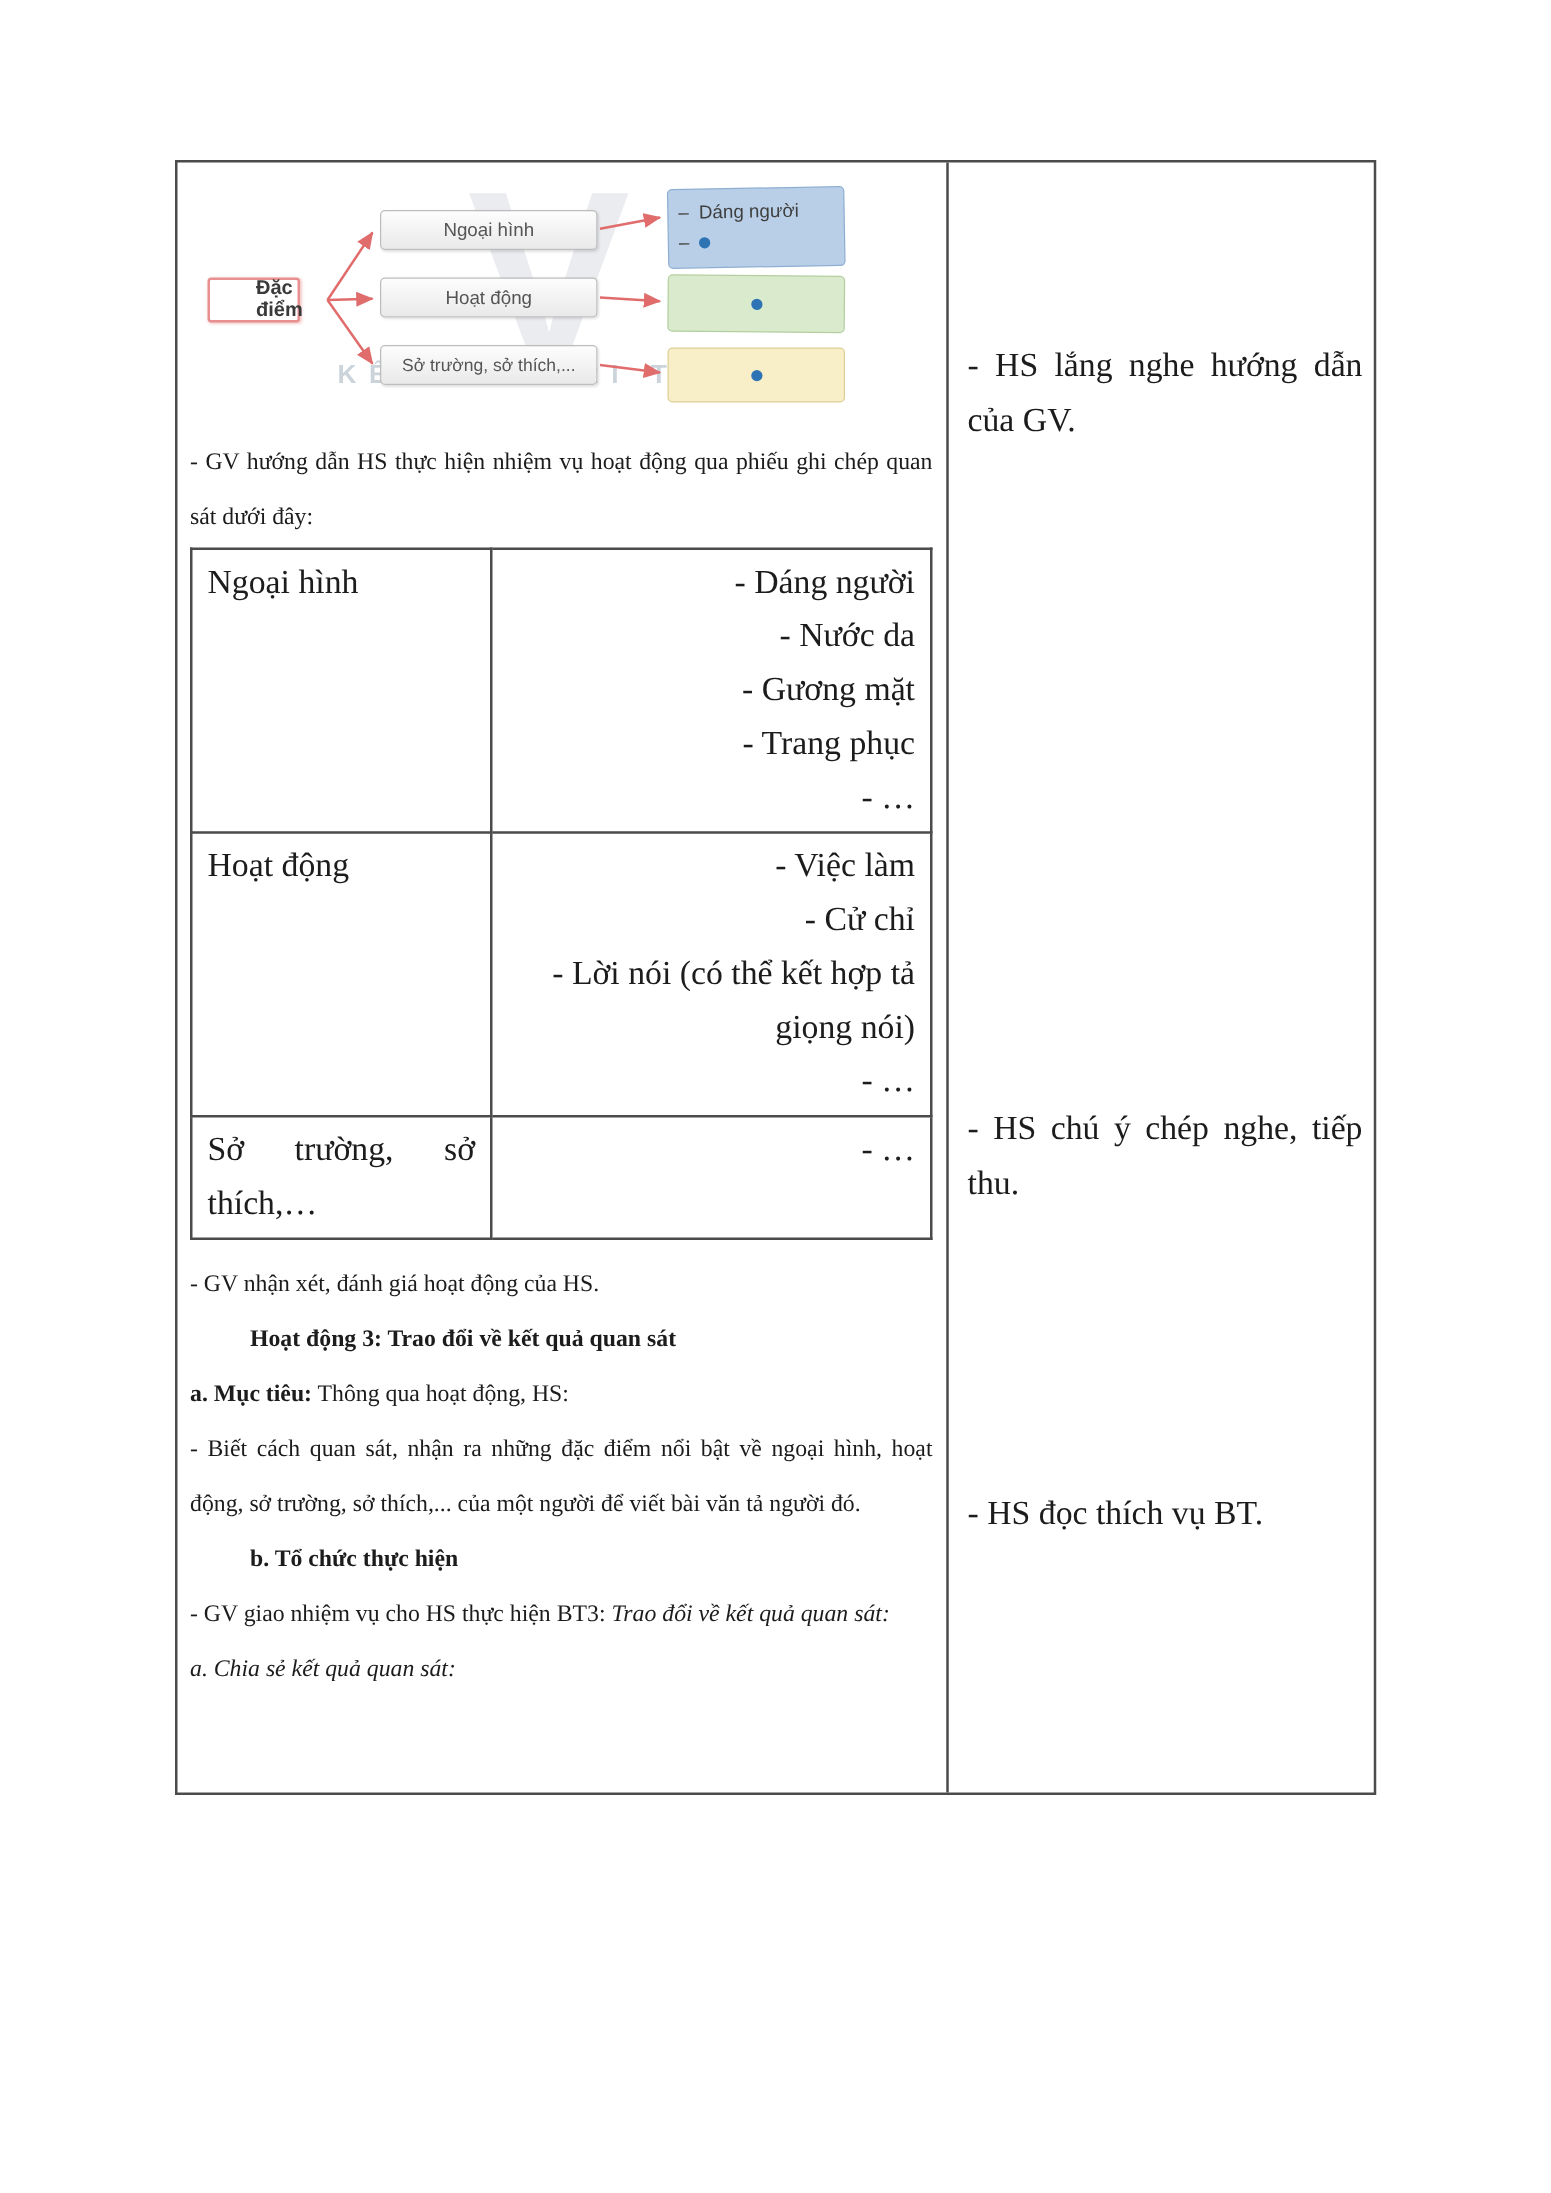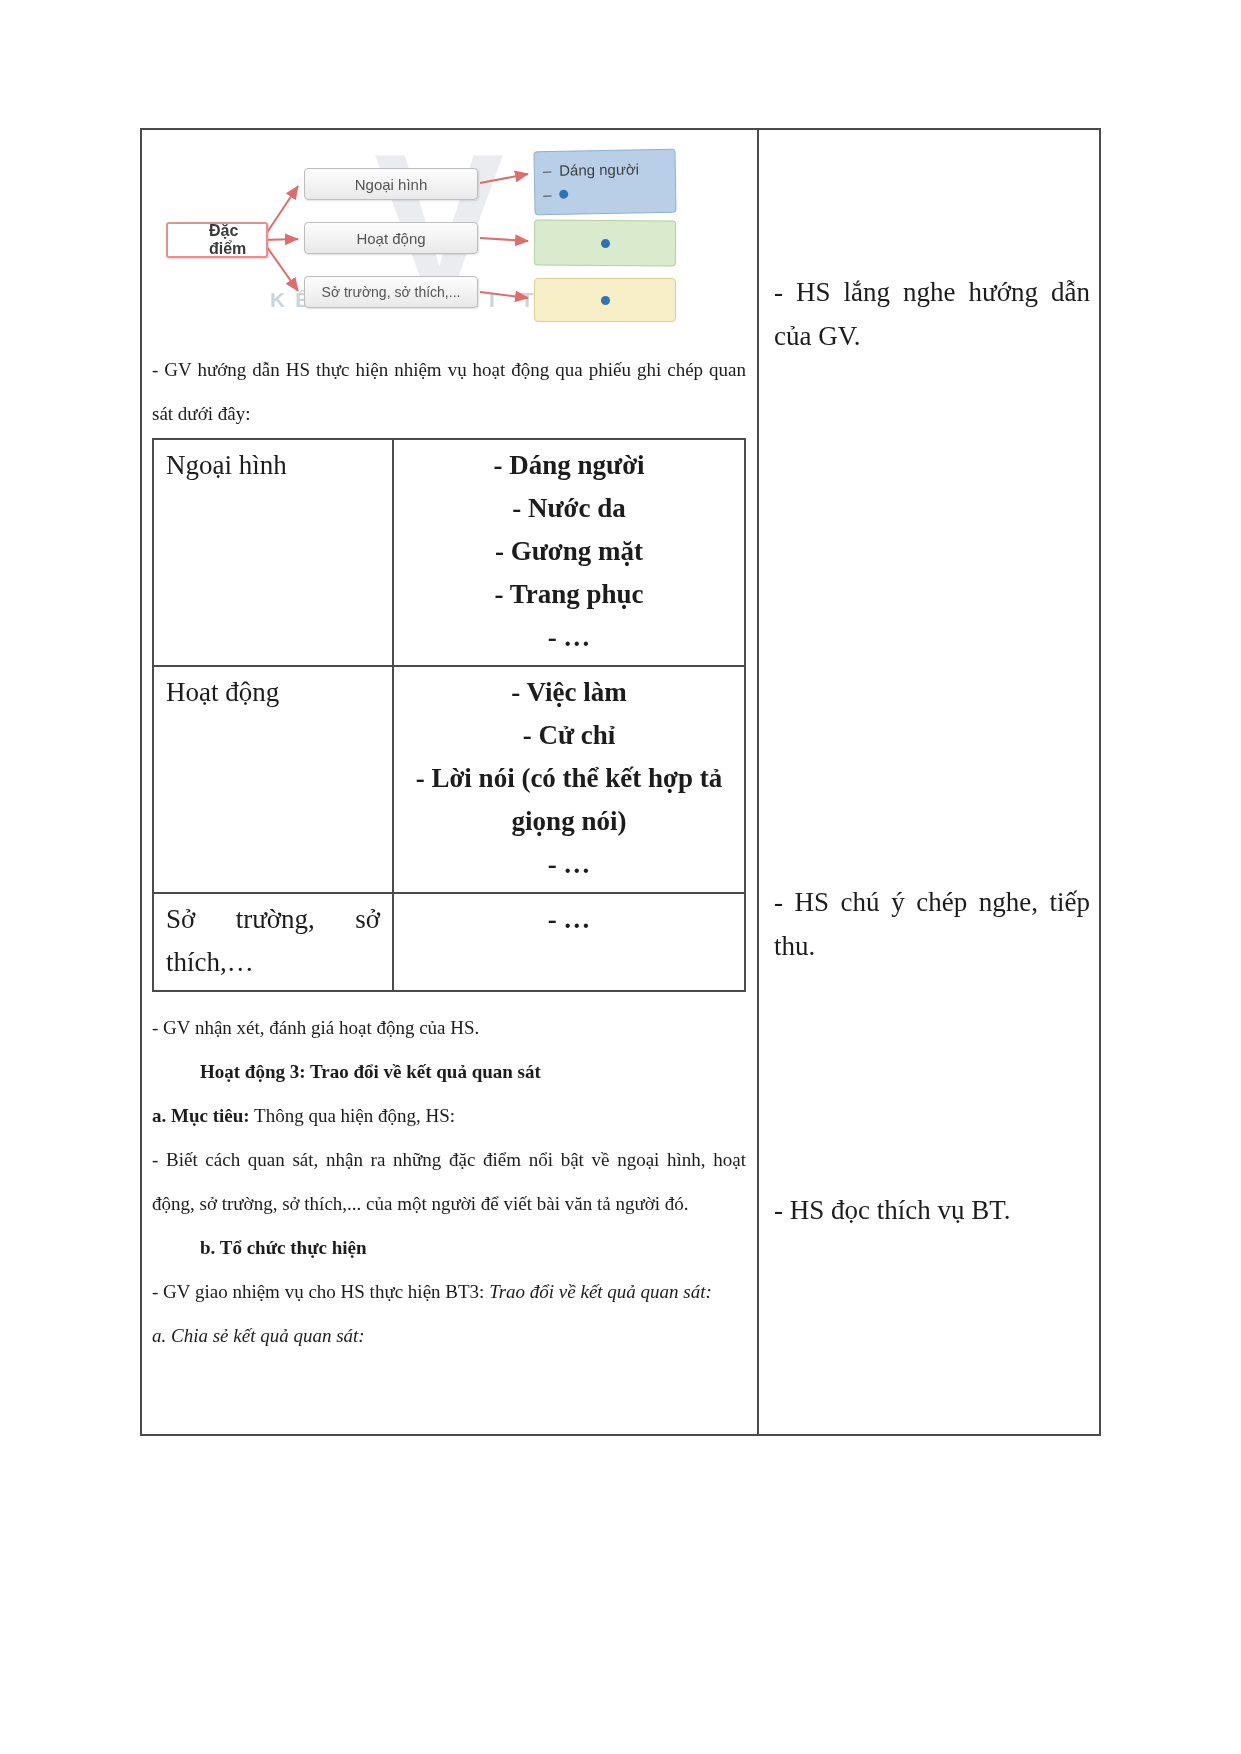--- a/index.html
+++ b/index.html
@@ -48,21 +48,21 @@
   }
   .wm-text {
     position:absolute; left:118px; top:150px;
     font-size:21px; font-weight:bold;
     letter-spacing:10px;
     color:#ccd4db; z-index:1; white-space:nowrap;
   }
   .arrows { position:absolute; left:0; top:0; z-index:2; }
   .root-box {
     position:absolute; left:14px; top:84px;
-    width:102px; height:36px; z-index:3;
+    width:74px; height:36px; z-index:3;
     border:2px solid #e89090; border-radius:3px;
     background:#ffffff; box-shadow:1px 1px 2px rgba(224,108,108,.35);
     display:flex; align-items:center; justify-content:center;
     font-size:16px; font-weight:bold; color:#3a3a3a;padding-left:41px;
   }
   .branch {
     position:absolute; left:152px; width:174px; height:32px; z-index:3;
     border:1px solid #bdbdbd; border-radius:4px;
     background:linear-gradient(#fdfdfd,#e9e9e9);
     box-shadow:1px 1px 2px rgba(0,0,0,.12);
@@ -98,21 +98,21 @@
 
   
   .obs { width:100%; border-collapse:collapse; margin-top:2px; }
   .obs td {
     border:2px solid #4b4b4b;
     vertical-align:top;
     padding:4px 12px 6px 12px;
     font-size:27px; line-height:43px;
   }
   .obs td.c1 { width:240px; text-align:justify; }
-  .obs .item { text-align:center;font-weight:bold; }
+  .obs .item { text-align:right; }
 
   
   .rp { position:absolute; left:15px; right:9px;
         font-size:27px; line-height:44px; text-align:justify;margin-top:12px; }
   .rp1 { top:128px; }
   .rp2 { top:738px; }
   .rp3 { top:1046px; }
 </style>
 </head>
 <body>
@@ -192,21 +192,21 @@
           <div class="item">- …</div>
         </td>
       </tr>
     </tbody>
       </table>
 
     <p class="para mt14">- GV nhận xét, đánh giá hoạt động của HS.</p>
 
     <p class="para bold">Hoạt động 3: Trao đổi về kết quả quan sát</p>
 
-    <p class="para"><b>a. Mục tiêu:</b> <span>Thông qua hiện động, HS:</span></p>
+    <p class="para"><b>a. Mục tiêu:</b> <span>Thông qua hoạt động, HS:</span></p>
 
     <p class="para">- Biết cách quan sát, nhận ra những đặc điểm nổi bật về ngoại hình, hoạt động, sở trường, sở thích,... của một người để viết bài văn tả người đó.</p>
 
     <p class="para bold">b. Tổ chức thực hiện</p>
 
     <p class="para"><span>- GV giao nhiệm vụ cho HS thực hiện BT3:</span> <em>Trao đổi về kết quả quan sát:</em></p>
 
     <p class="para ital">a. Chia sẻ kết quả quan sát:</p>
   </div>
 

